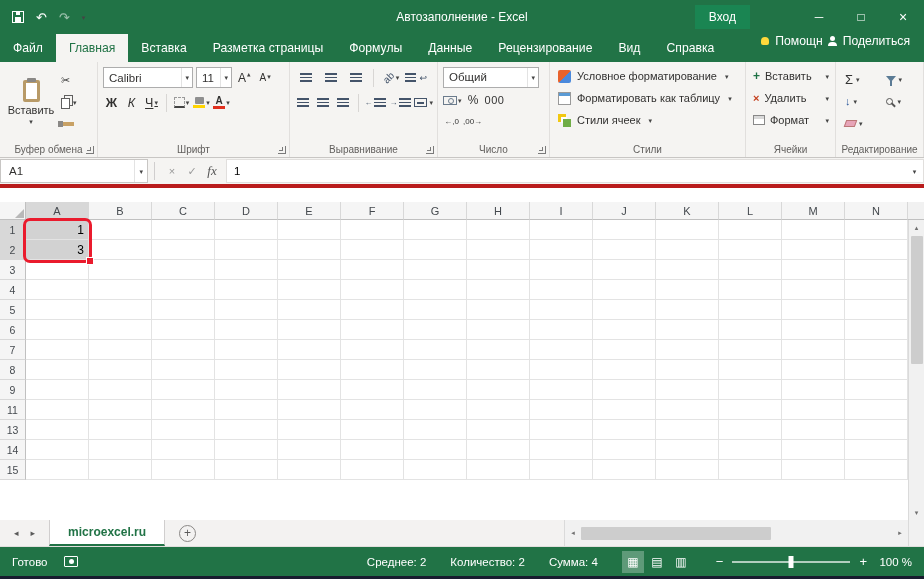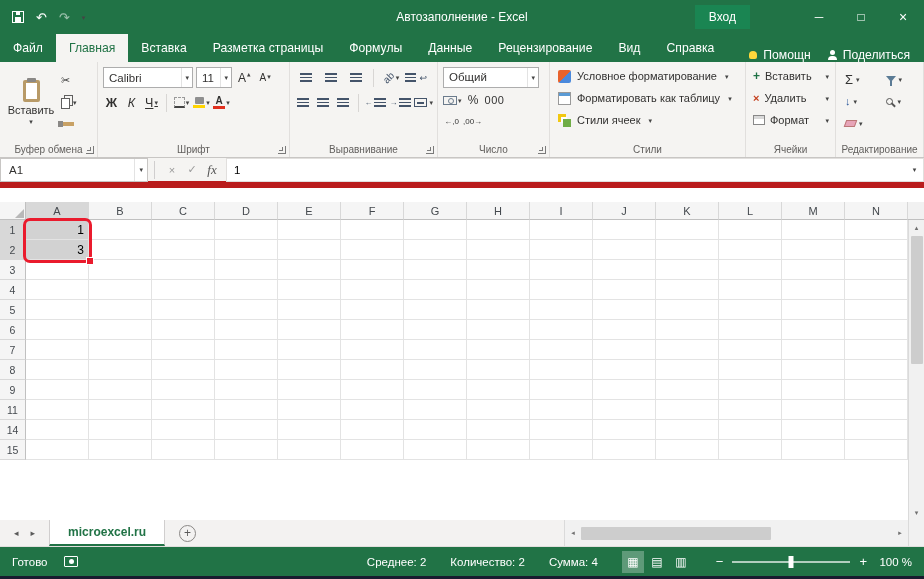--- a/index.html
+++ b/index.html
@@ -23,21 +23,21 @@
   .tb-right{margin-left:auto;display:flex;align-items:center;height:100%}
   .signin{background:#1a8552;height:24px;display:flex;align-items:center;padding:0 14px;font-size:12px;margin-right:48px}
   .winbtn{width:42px;height:100%;display:flex;align-items:center;justify-content:center;font-size:12px}
   .winbtn.close{font-size:14px}
 
   
   .tabrow{height:28px;background:var(--green);display:flex;color:#fff}
   .tablist{display:flex;height:100%}
   .rtab{padding:0 13px;font-size:12.2px;display:flex;align-items:center;white-space:nowrap}
   .rtab.active{background:var(--ribbon-bg);color:var(--green)}
-  .tabrow-right{margin-left:auto;display:flex;align-items:flex-end;gap:16px;padding-right:14px;font-size:12.2px}
+  .tabrow-right{margin-left:auto;display:flex;align-items:flex-start;gap:4px;padding-right:14px;font-size:12.2px}
   .hitem{display:flex;align-items:center;gap:6px}
   .bulb{width:8px;height:8px;border-radius:50% 50% 2px 2px;background:#ffd83b;display:inline-block}
   .person{width:10px;height:10px;position:relative;display:inline-block}
   .person::before{content:"";position:absolute;left:3px;top:0;width:5px;height:5px;border-radius:50%;background:#fff}
   .person::after{content:"";position:absolute;left:1px;bottom:0;width:9px;height:4px;border-radius:4px 4px 0 0;background:#fff}
 
   
   .ribbon{height:96px;background:var(--ribbon-bg);display:flex;border-bottom:1px solid #c8c6c4;overflow:hidden}
   .rgroup{position:relative;border-right:1px solid #e1dfdd;padding:3px 4px 16px 5px;flex:0 0 auto;overflow:hidden}
   .rg-label{position:absolute;bottom:2px;left:0;right:0;text-align:center;font-size:10px;color:#605e5c;white-space:nowrap}
@@ -125,21 +125,21 @@
   .ebtn{display:flex;align-items:center;gap:3px;height:18px}
   .sigma{font-size:13px;color:#333;line-height:1}
   .fill-arr{color:#2b579a;font-size:11px;font-weight:bold;line-height:1}
   .eraser{width:11px;height:7px;background:#e7a4b8;border:1px solid #b77;transform:skewX(-20deg)}
   .funnel{width:0;height:0;border-left:5px solid transparent;border-right:5px solid transparent;border-top:6px solid #5b7b95;position:relative}
   .funnel::after{content:"";position:absolute;left:-1px;top:-1px;width:2px;height:5px;background:#5b7b95}
   .lens{width:7px;height:7px;border:1.5px solid #555;border-radius:50%;position:relative;margin-right:2px}
   .lens::after{content:"";position:absolute;right:-4px;bottom:-2px;width:5px;height:1.5px;background:#555;transform:rotate(45deg)}
 
   
-  .formulabar{height:30px;background:var(--ribbon-bg);display:flex;align-items:center;border-bottom:7px solid #b91c1c;padding:0}
+  .formulabar{height:30px;background:var(--ribbon-bg);display:flex;align-items:center;border-bottom:4px solid #b91c1c;padding:0}
   .namebox{width:148px;height:24px;background:#fff;border:1px solid #c8c6c4;display:flex;align-items:center;font-size:11.5px;padding-left:8px}
   .namebox .caret{margin-left:auto;border-left:1px solid #e3e3e3;align-self:stretch;display:flex;align-items:center;padding:0 4px}
   .fb-sep{width:5px;height:18px;border-left:1px solid #d0cece;margin:0 3px 0 6px}
   .fb-btn{width:20px;height:22px;display:flex;align-items:center;justify-content:center;color:#9a9a9a;font-size:11px}
   .fx{font-family:"Liberation Serif",serif;font-style:italic;color:#555;font-size:13px}
   .fb-input{flex:1;height:24px;background:#fff;border:1px solid #e1dfdd;border-right:none;display:flex;align-items:center;padding-left:7px;font-size:11.5px;margin-left:4px;color:#000}
   .fb-caret{width:18px;height:24px;background:#fff;border:1px solid #e1dfdd;border-left:none;display:flex;align-items:center;justify-content:center}
 
   
   .gridspacer{height:14px;background:#fff}
@@ -658,20 +658,37 @@
         <div class="cell"></div>
         <div class="cell"></div>
         <div class="cell"></div>
         <div class="cell"></div>
         <div class="cell"></div>
         <div class="cell"></div>
         <div class="cell"></div>
         <div class="cell"></div>
       </div>
       <div class="grow">
+        <div class="rowh">13</div>
+        <div class="cell"></div>
+        <div class="cell"></div>
+        <div class="cell"></div>
+        <div class="cell"></div>
+        <div class="cell"></div>
+        <div class="cell"></div>
+        <div class="cell"></div>
+        <div class="cell"></div>
+        <div class="cell"></div>
+        <div class="cell"></div>
+        <div class="cell"></div>
+        <div class="cell"></div>
+        <div class="cell"></div>
+        <div class="cell"></div>
+      </div>
+      <div class="grow">
         <div class="rowh">14</div>
         <div class="cell"></div>
         <div class="cell"></div>
         <div class="cell"></div>
         <div class="cell"></div>
         <div class="cell"></div>
         <div class="cell"></div>
         <div class="cell"></div>
         <div class="cell"></div>
         <div class="cell"></div>

